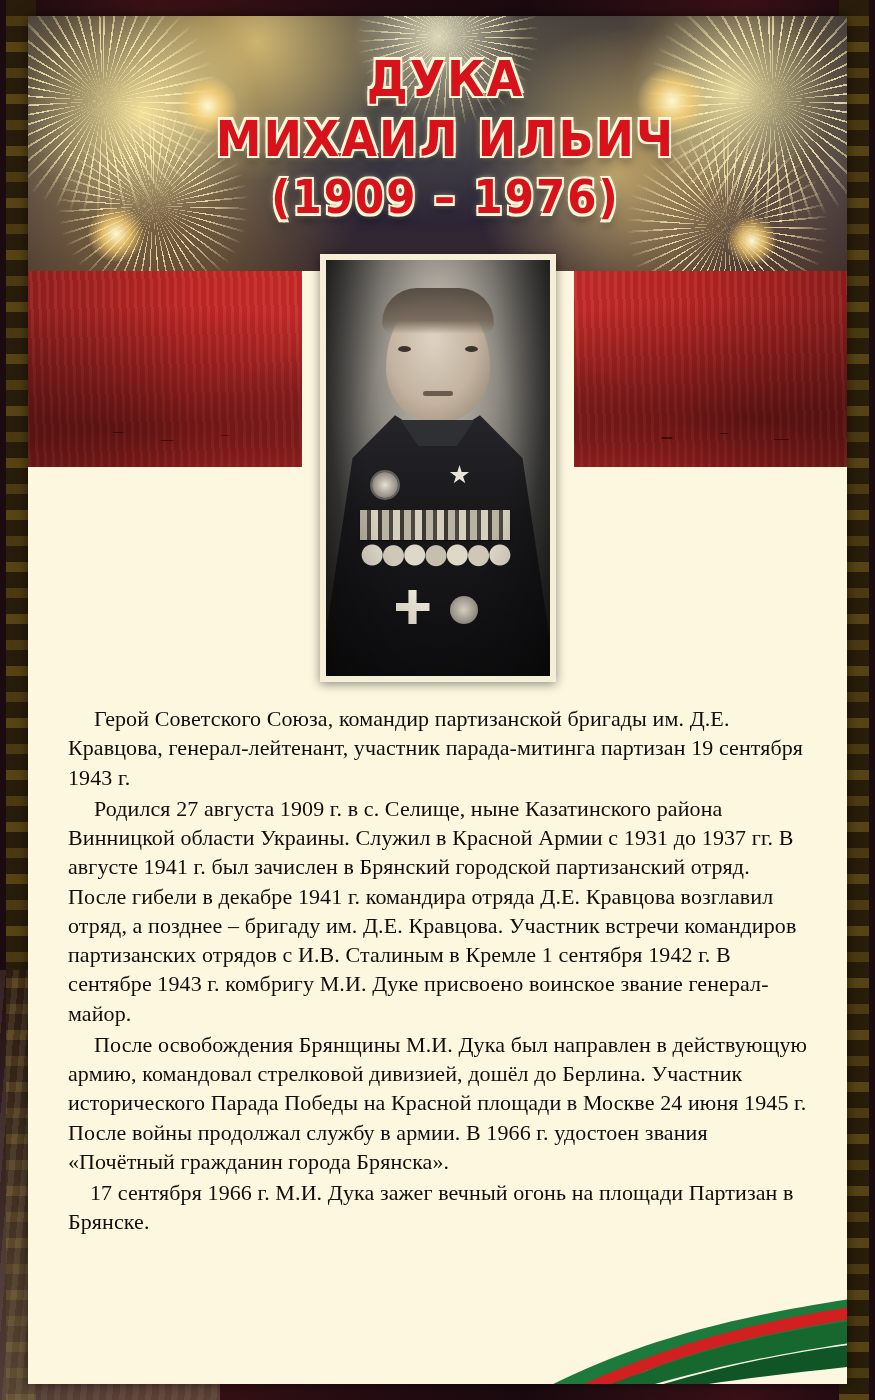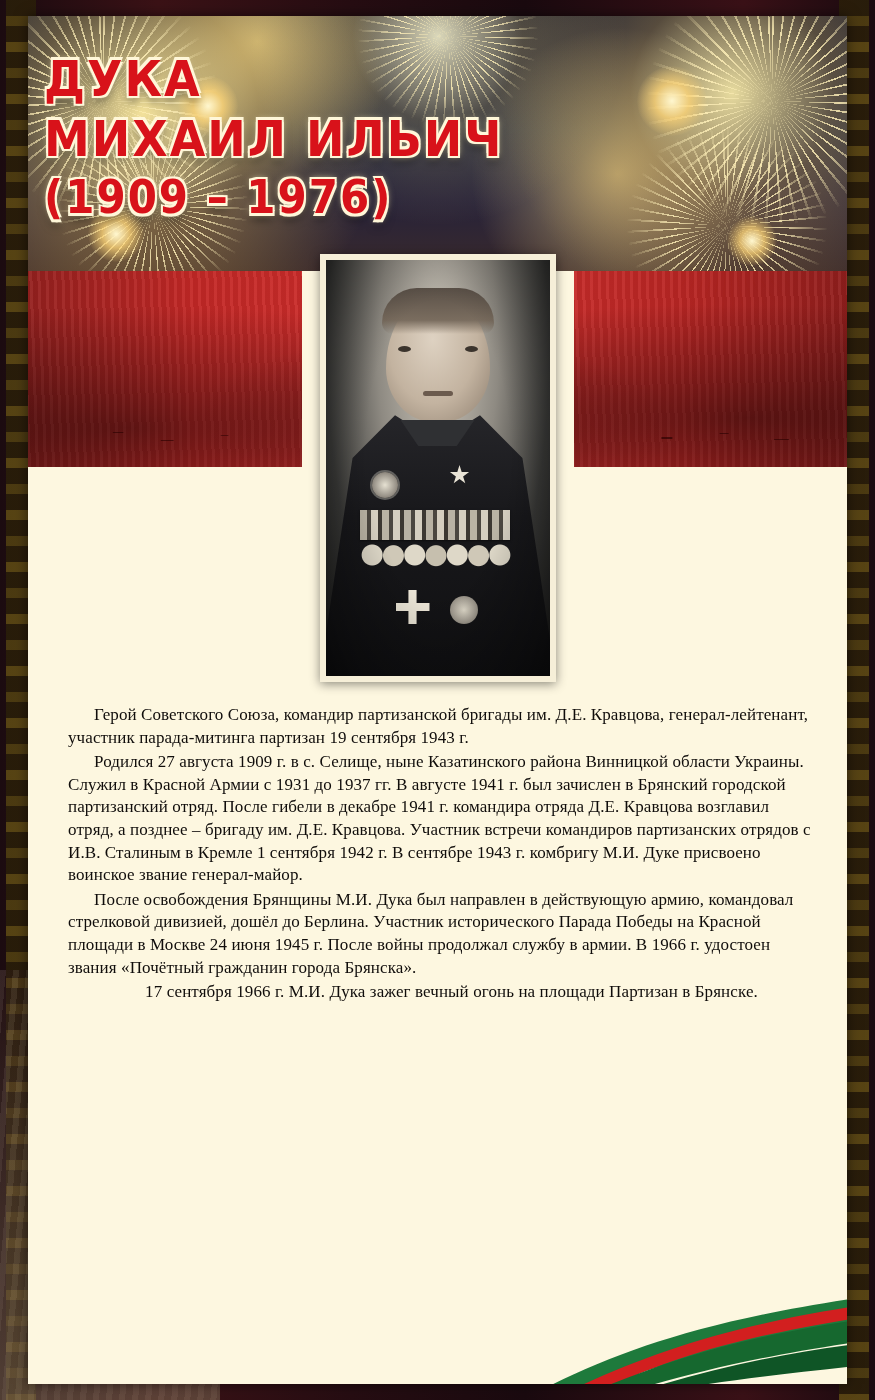--- a/index.html
+++ b/index.html
@@ -100,20 +100,21 @@
       repeating-conic-gradient(from 0deg, rgba(255,240,185,.85) 0deg 1.3deg, rgba(255,240,185,0) 1.3deg 7deg);
     mask-image: radial-gradient(circle, rgba(0,0,0,.25) 8%, #000 38%, transparent 72%);
     -webkit-mask-image: radial-gradient(circle, rgba(0,0,0,.25) 8%, #000 38%, transparent 72%);
     pointer-events: none;
   }
 
   .title-block {
     position: absolute;
     left: 16px; right: 0;
     top: 38px;
+    text-align: center;
     z-index: 5;
   }
   .title-line {
     font-family: "DejaVu Sans", sans-serif;
     font-weight: bold;
     color: #d8121a;
     letter-spacing: 2px;
     line-height: 1.08;
     text-shadow:
       -2px -2px 0 #fff7d9, 2px -2px 0 #fff7d9,
@@ -315,27 +316,27 @@
   .text-area {
     position: absolute;
     left: 0; right: 0;
     top: 666px;
     bottom: 0;
     padding: 22px 34px 0 40px;
     background: #fdf7e0;
   }
   .para {
     margin: 0 0 2px 0;
-    font-size: 17px;
+    font-size: 22px;
     line-height: 1.33;
     color: #100d0b;
     text-indent: 26px;
     letter-spacing: .1px;
   }
-  .para.tight { text-indent: 22px; text-align: center; }
+  .para.tight { text-indent: 22px; }
 
   
   .corner-ribbon {
     position: absolute;
     right: -10px;
     bottom: -8px;
     width: 360px;
     height: 190px;
     z-index: 8;
     pointer-events: none;

